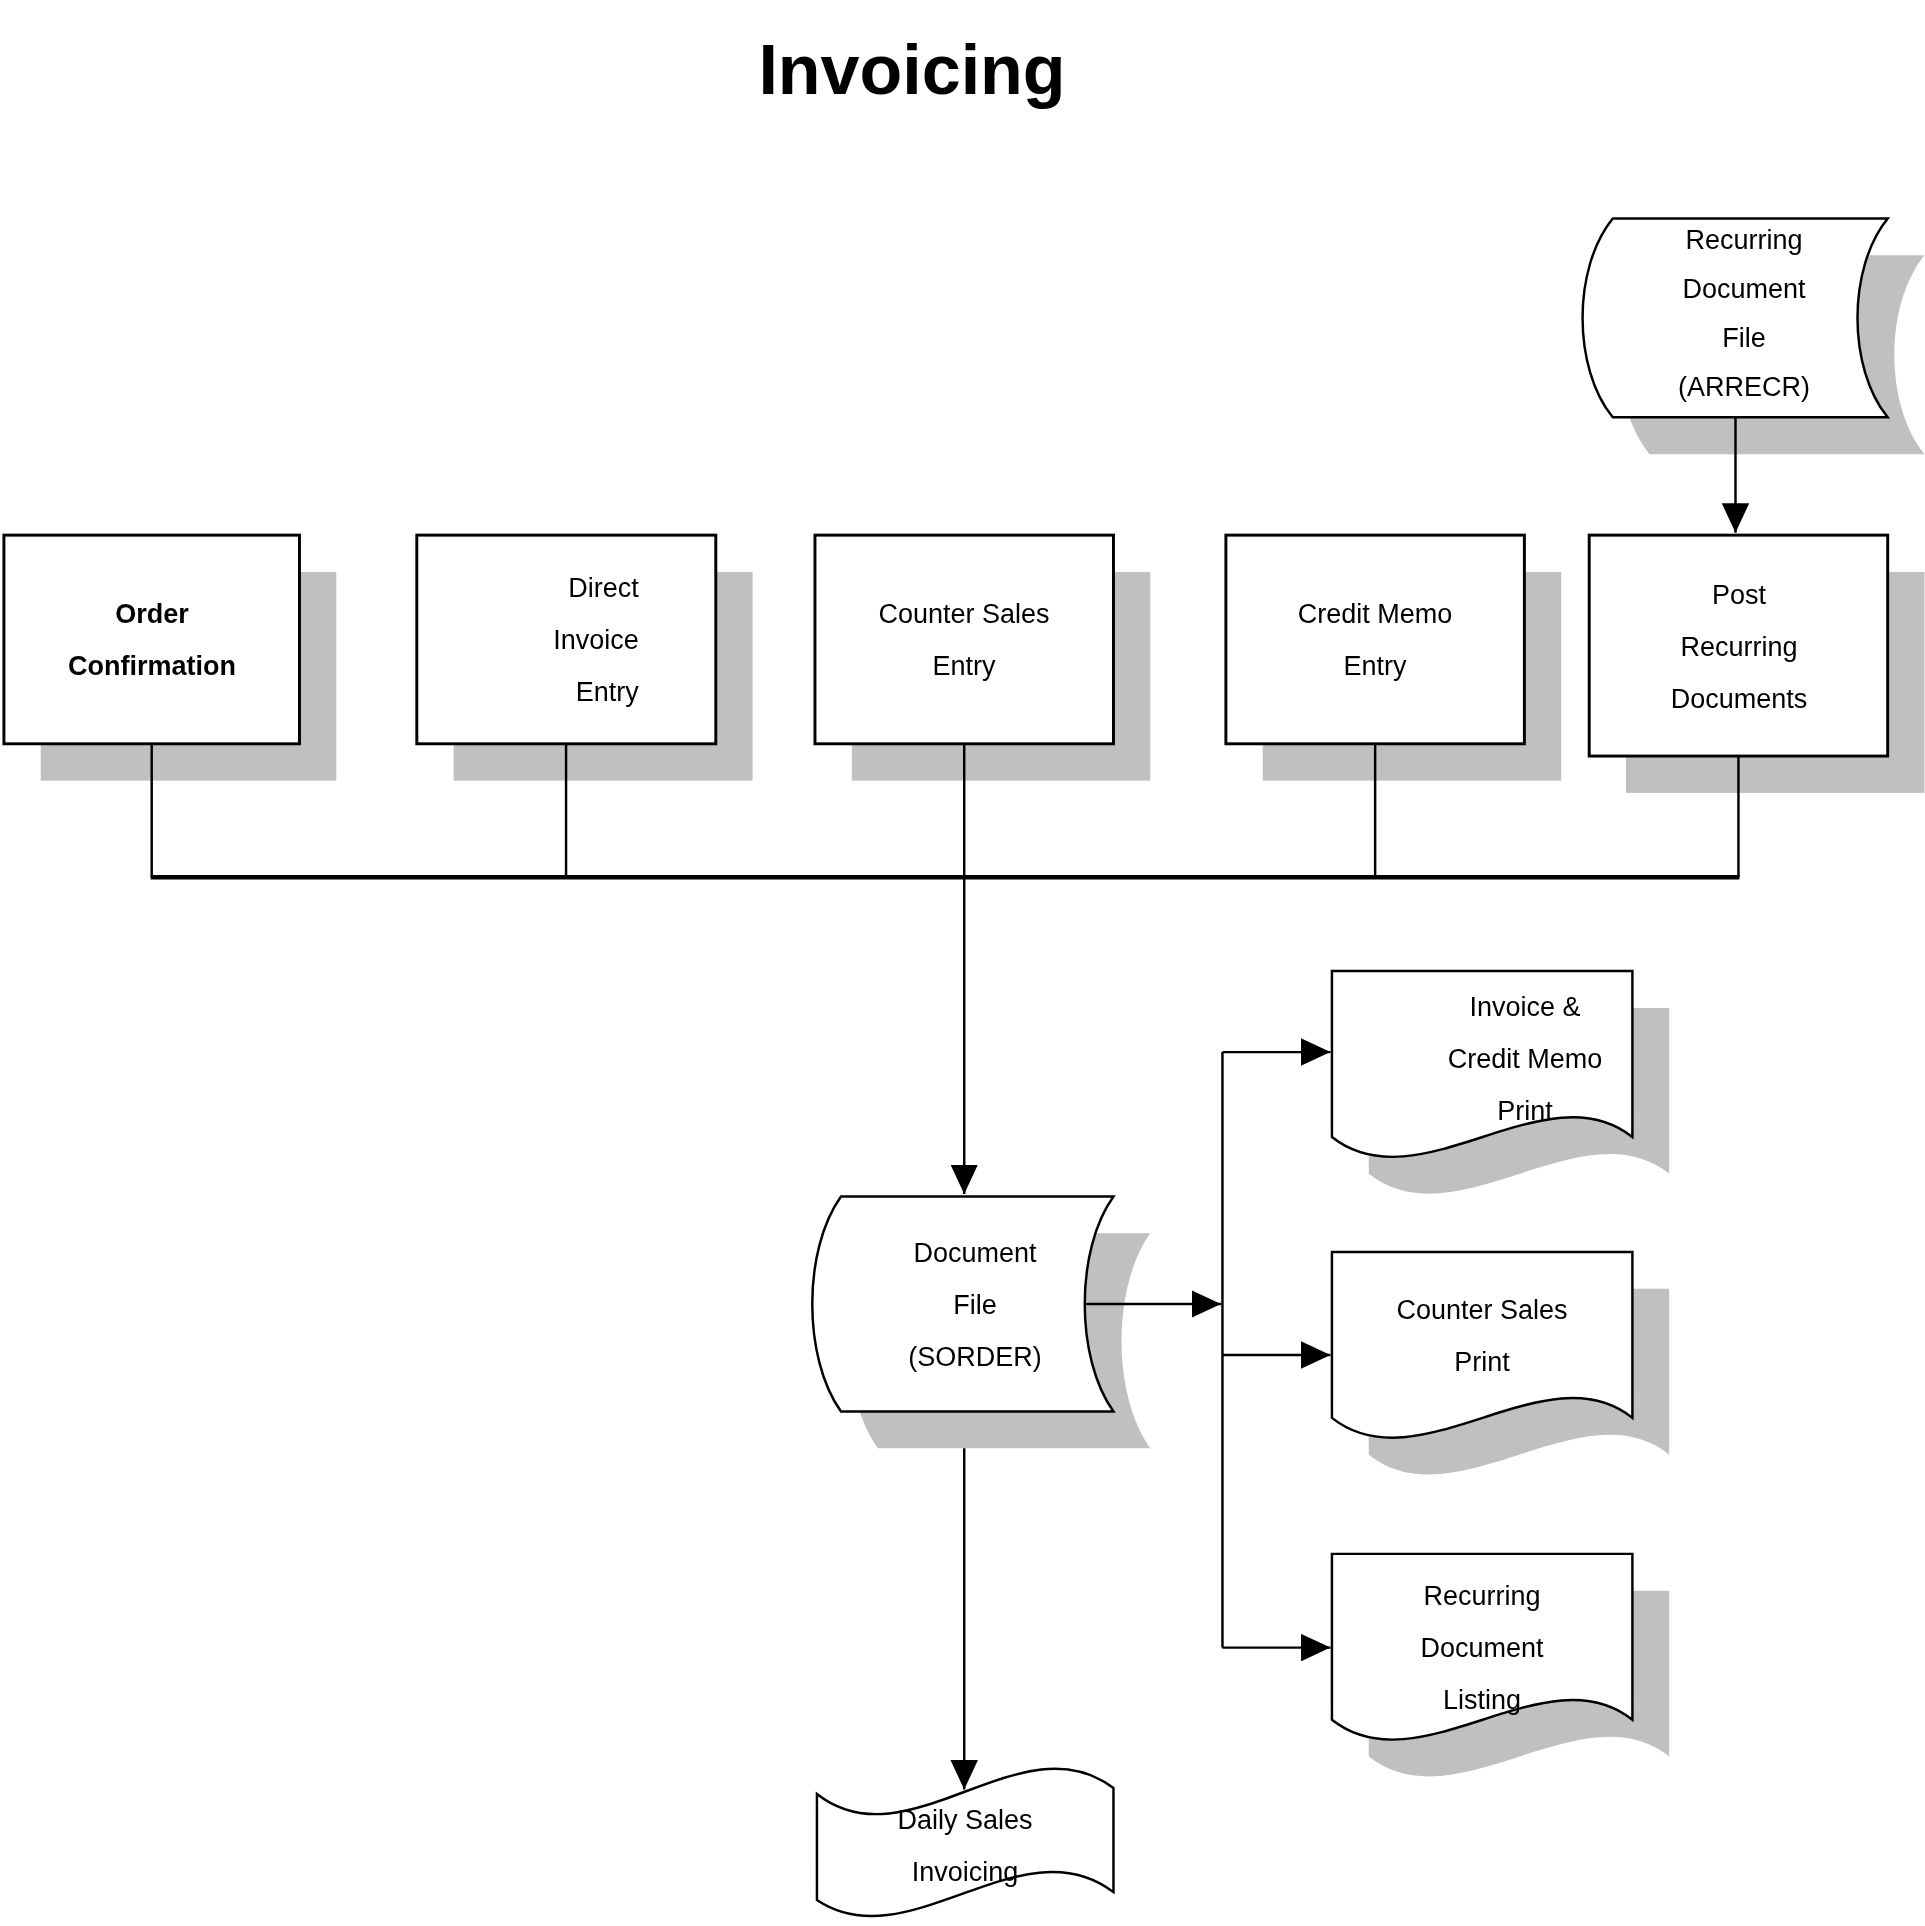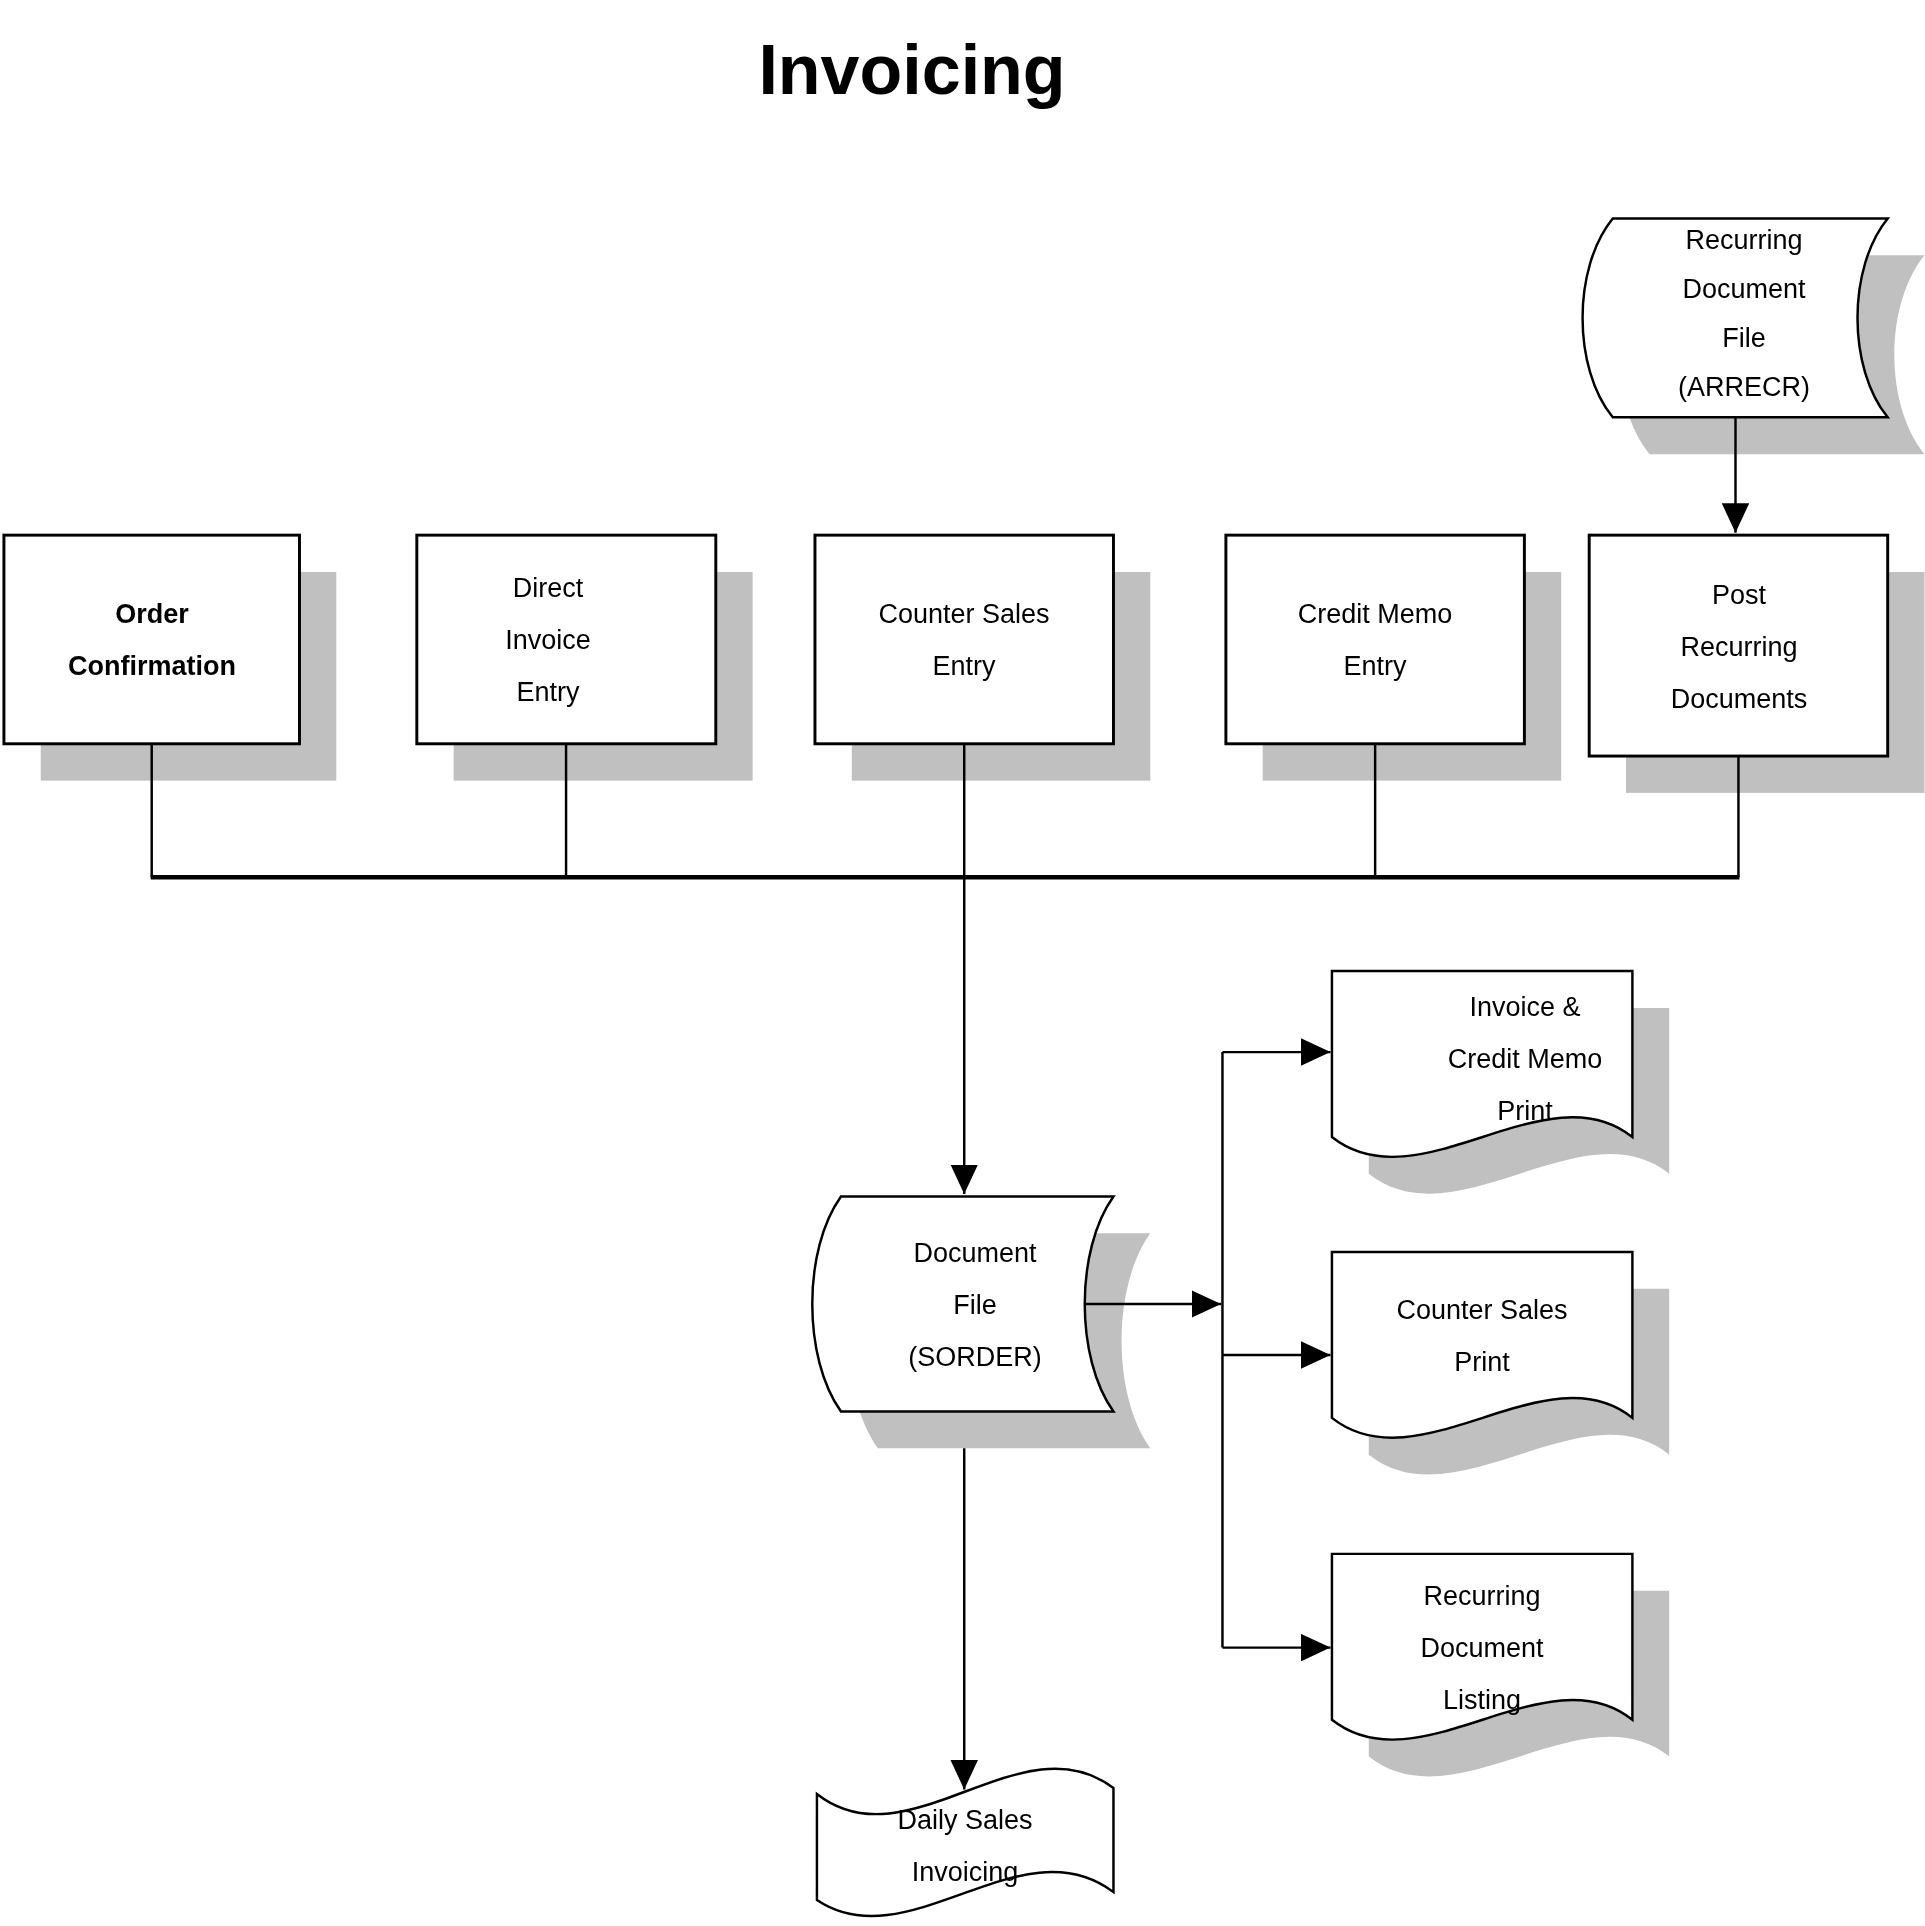--- a/index.html
+++ b/index.html
@@ -106,21 +106,21 @@
   <div class="title" style="left:904px; top:27px;margin-left:8px;">Invoicing</div>
 
   <div class="lbl" style="left:1744px; top:216px; line-height:49px;">Recurring
 Document
 File
 (ARRECR)</div>
 
   <div class="lbl" style="left:152px; top:588px;font-weight:bold;">Order
 Confirmation</div>
 
-  <div class="lbl" style="left:548px; top:562px;">Direct
+  <div class="lbl" style="left:596px; top:562px;text-align:right;">Direct
 Invoice
 Entry</div>
 
   <div class="lbl" style="left:964px; top:588px;">Counter Sales
 Entry</div>
 
   <div class="lbl" style="left:1375px; top:588px;">Credit Memo
 Entry</div>
 
   <div class="lbl" style="left:1739px; top:569px;">Post

